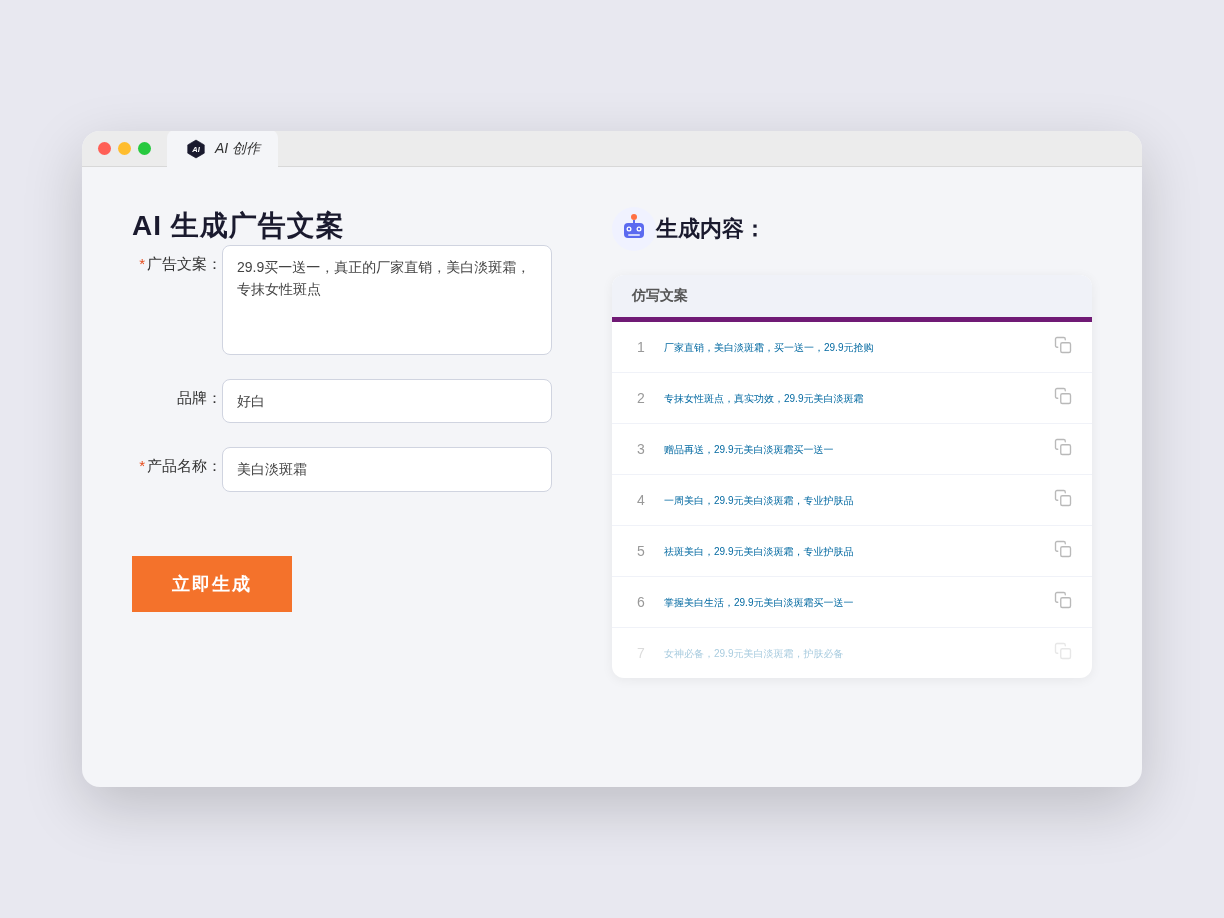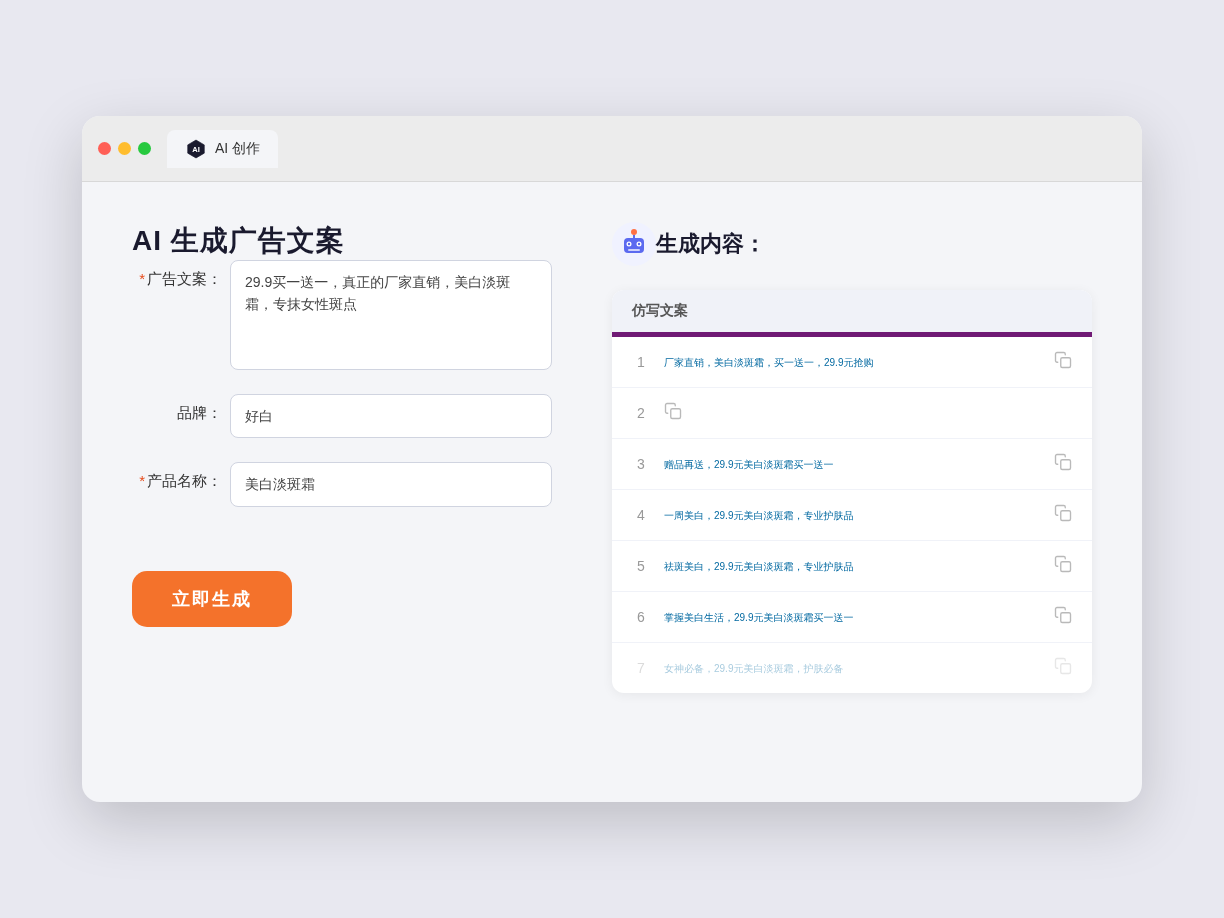--- a/index.html
+++ b/index.html
@@ -15,26 +15,27 @@
     .browser-window {
       width: 1060px;
       background: #f4f5f8;
       border-radius: 18px;
       box-shadow: 0 20px 60px rgba(0,0,0,0.18);
       overflow: hidden;
     }
 
     .title-bar {
       background: #ececec;
-      height: 66px;
+      height: 36px;
       display: flex;
       align-items: center;
       padding: 0 16px;
       gap: 16px;
       border-bottom: 1px solid #d8d8d8;
+      font-style: italic;
     }
 
     .traffic-lights {
       display: flex;
       gap: 7px;
       align-items: center;
     }
 
     .traffic-light {
       width: 13px;
@@ -79,21 +80,20 @@
       font-size: 28px;
       font-weight: 700;
       color: #1a1a2e;
       letter-spacing: 1px;
     }
 
     .form-row {
       display: flex;
       align-items: flex-start;
       margin-bottom: 24px;
-      gap: 8px;
     }
 
     .form-label {
       font-size: 15px;
       color: #333;
       white-space: nowrap;
       padding-top: 10px;
       min-width: 90px;
       text-align: right;
     }
@@ -119,21 +119,21 @@
 
     textarea.form-input {
       height: 110px;
     }
 
     .generate-btn {
       margin-top: 40px;
       background: #f4722b;
       color: white;
       border: none;
-      border-radius: 15px;
+      border-radius: 0;
       padding: 16px 40px;
       font-size: 18px;
       font-weight: 600;
       cursor: pointer;
       letter-spacing: 2px;
       font-family: inherit;
       transition: background 0.2s;
     }
 
     
@@ -284,20 +284,21 @@
             <div class="table-row">
               <span class="row-num">1</span>
               <span class="row-text">厂家直销，美白淡斑霜，买一送一，29.9元抢购</span>
               <span style="cursor: pointer; opacity: 0.45; font-size: 16px;"><svg width="18" height="18" viewBox="0 0 24 24" fill="none" stroke="#666" stroke-width="1.8" stroke-linecap="round" stroke-linejoin="round">
                   <rect x="9" y="9" width="13" height="13" rx="2"></rect>
                   <path d="M5 15H4a2 2 0 01-2-2V4a2 2 0 012-2h9a2 2 0 012 2v1"></path>
                 </svg></span>
             </div>
             <div class="table-row">
               <span class="row-num">2</span>
+              <span class="row-text">专抹女性斑点，真实功效，29.9元美白淡斑霜</span>
               <span style="cursor: pointer; opacity: 0.45; font-size: 16px;"><svg width="18" height="18" viewBox="0 0 24 24" fill="none" stroke="#666" stroke-width="1.8" stroke-linecap="round" stroke-linejoin="round">
                   <rect x="9" y="9" width="13" height="13" rx="2"></rect>
                   <path d="M5 15H4a2 2 0 01-2-2V4a2 2 0 012-2h9a2 2 0 012 2v1"></path>
                 </svg></span>
             </div>
             <div class="table-row">
               <span class="row-num">3</span>
               <span class="row-text">赠品再送，29.9元美白淡斑霜买一送一</span>
               <span style="cursor: pointer; opacity: 0.45; font-size: 16px;"><svg width="18" height="18" viewBox="0 0 24 24" fill="none" stroke="#666" stroke-width="1.8" stroke-linecap="round" stroke-linejoin="round">
                   <rect x="9" y="9" width="13" height="13" rx="2"></rect>

